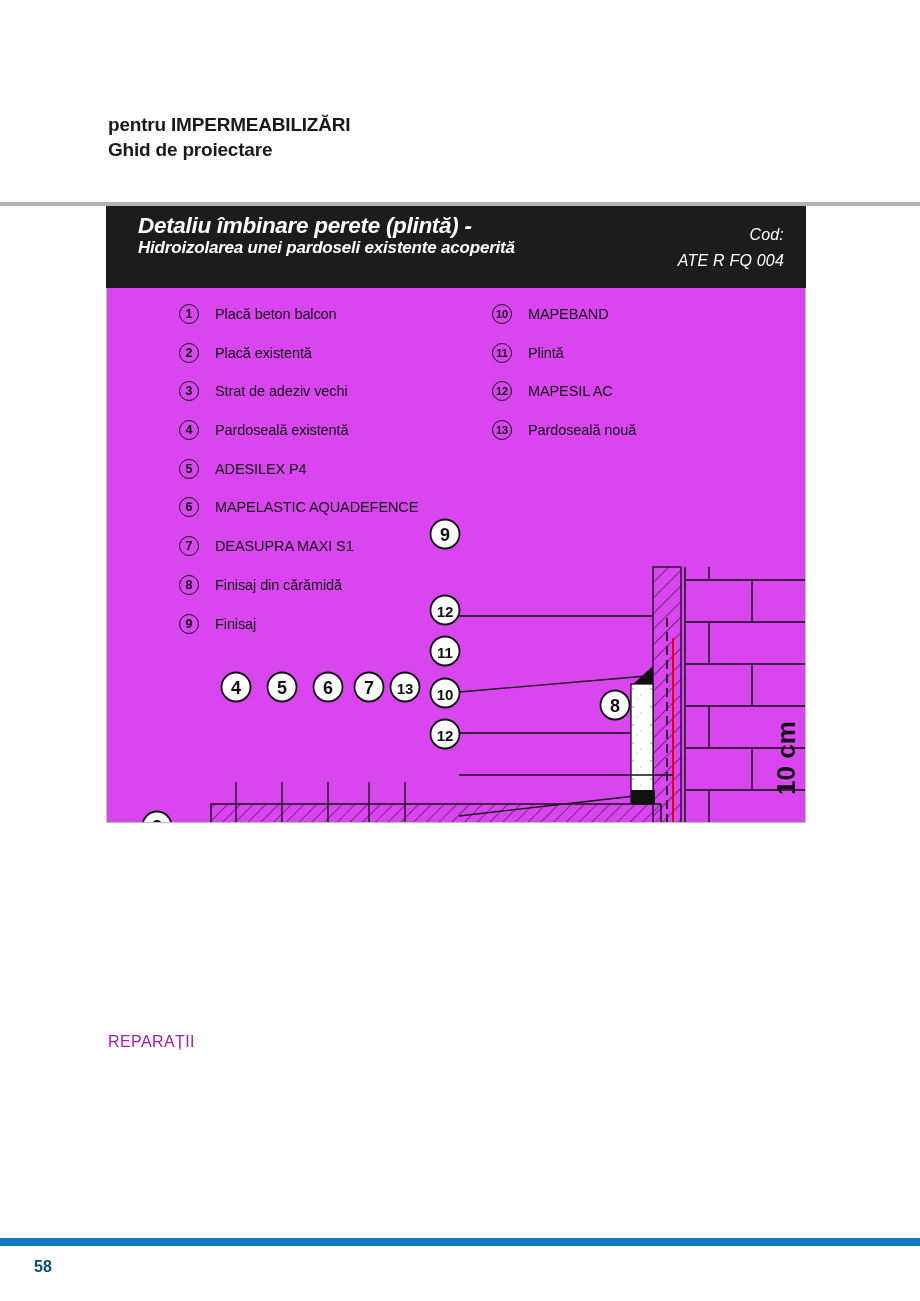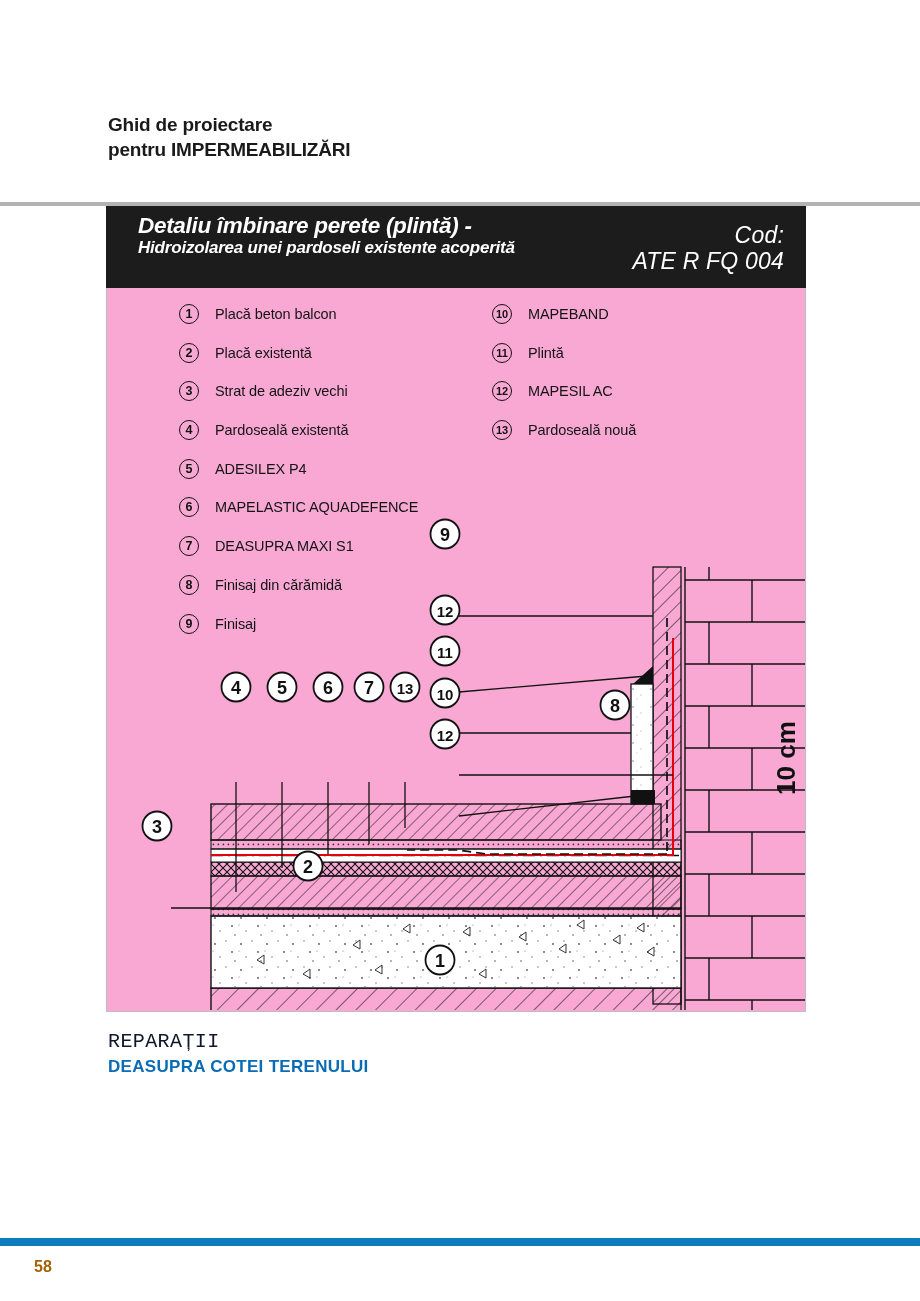--- a/index.html
+++ b/index.html
@@ -82,35 +82,35 @@
     line-height: 18.5px;
     letter-spacing: -0.2px;
   }
   #banner-code {
     position: absolute;
     right: 22px;
     top: 16px;
     text-align: right;
     color: #ffffff;
     font-style: italic;
-    font-size: 23px;
+    font-size: 16px;
     line-height: 26px;
     letter-spacing: 0.2px;
   }
 
   #detail-body {
     position: absolute;
     left: 0;
     top: 82px;
     width: 700px;
-    height: 724px;
+    height: 535px;
     border: 1px solid #bdbdbd;
     border-top: none;
     box-sizing: border-box;
-    background: #f9a8d4;
+    background: #d946ef;
     overflow: hidden;
   }
 
   
   .legend-col { position: absolute; }
   #legend-left { left: 72px; top: 16px; }
   #legend-right { left: 385px; top: 16px; }
 
   .legend-item {
     position: relative;
@@ -150,25 +150,24 @@
     height: 722px;
   }
 
   
   #caption {
     position: absolute;
     left: 108px;
     top: 1030px;
   }
   #caption .c1 {
-    color: #0f172a;
-    font-size: 20px;
+    color: #a21caf;
+    font-size: 16px;
     letter-spacing: 0.4px;
     line-height: 24px;
-    font-family: Liberation Mono, monospace;
   }
   #caption .c2 {
     color: #0a6cb4;
     font-weight: bold;
     font-size: 17px;
     letter-spacing: 0.3px;
     line-height: 26px;
   }
 
   #bottom-rule {
@@ -178,29 +177,29 @@
     width: 920px;
     height: 8px;
     background: #0e7dbe;
   }
   #page-number {
     position: absolute;
     left: 34px;
     top: 1258px;
     font-size: 16px;
     font-weight: bold;
-    color: #a16207;
+    color: #0c4a6e;
   }
 </style>
 </head>
 <body>
 
 <div id="page-header">
+  <div class="line">pentru IMPERMEABILIZĂRI</div>
   <div class="line">Ghid de proiectare</div>
-  <div class="line">pentru IMPERMEABILIZĂRI</div>
 </div>
 
 <div id="top-rule"></div>
 
 <div id="detail-card">
 
   <div id="detail-banner">
     <div id="banner-titles">
       <div class="t1">Detaliu îmbinare perete (plintă) -</div>
       <div class="t2">Hidroizolarea unei pardoseli existente acoperită</div>
@@ -455,17 +454,16 @@
           <circle cx="333" cy="672" r="14.5" fill="#ffffff" stroke="#111" stroke-width="1.8"></circle>
           <text x="333" y="678.5" text-anchor="middle" font-family="&quot;Liberation Sans&quot;, sans-serif" font-size="18" font-weight="bold" fill="#111">1</text>
         </g>
         <text x="688" y="470" text-anchor="middle" transform="rotate(-90 688 470)" font-family="&quot;Liberation Sans&quot;, sans-serif" font-size="26" font-weight="bold" fill="#111">10 cm</text>
       </svg>
   </div>
 </div>
 
 <div id="caption">
   <div class="c1">REPARAȚII</div>
-  <div class="c2">DEASUPRA COTEI TERENULUI</div>
 </div>
 
 <div id="bottom-rule"></div>
 <div id="page-number">58</div>
 
 </body></html>

